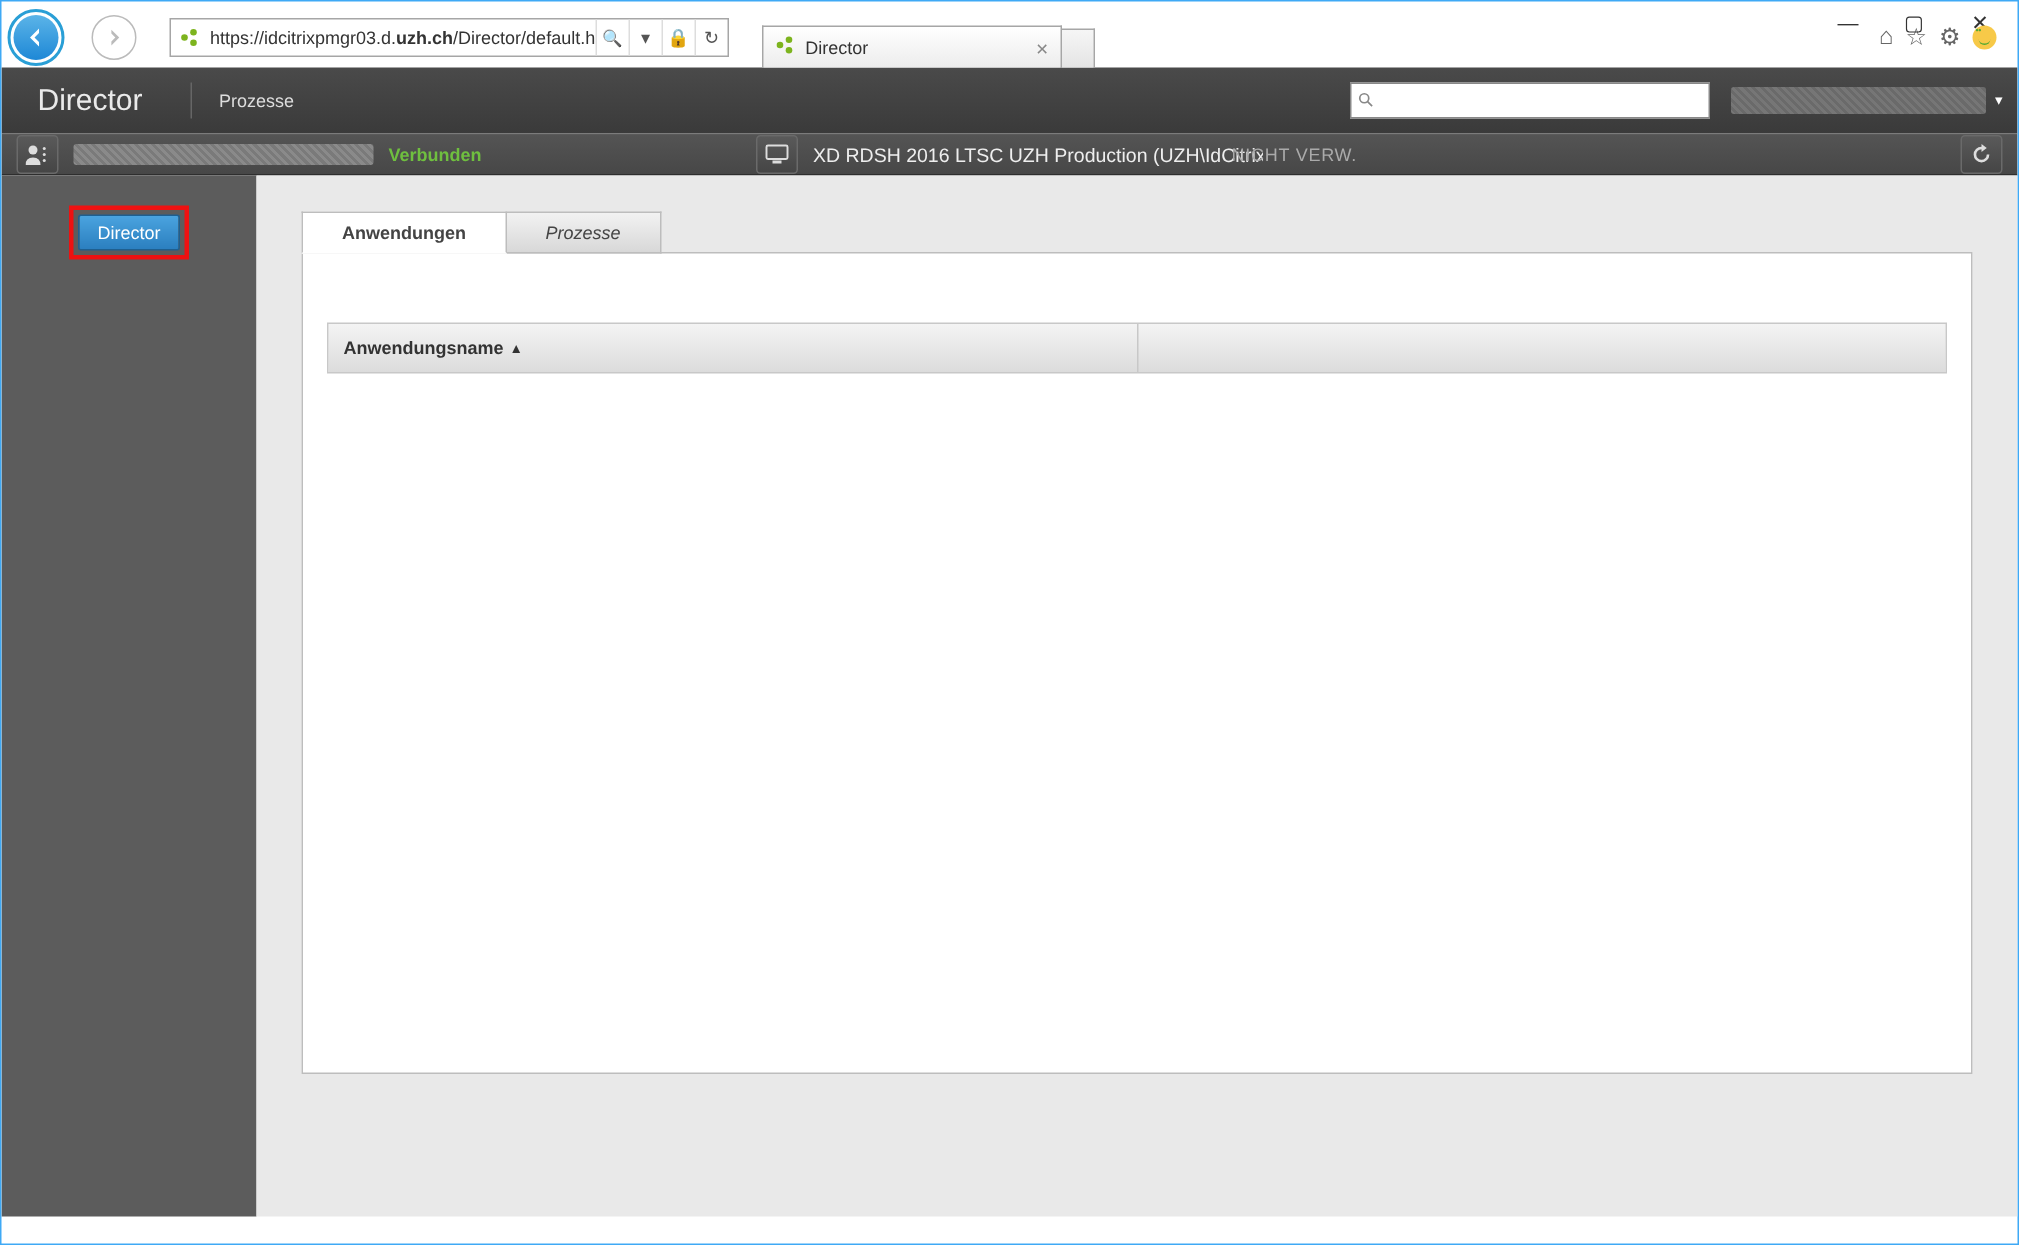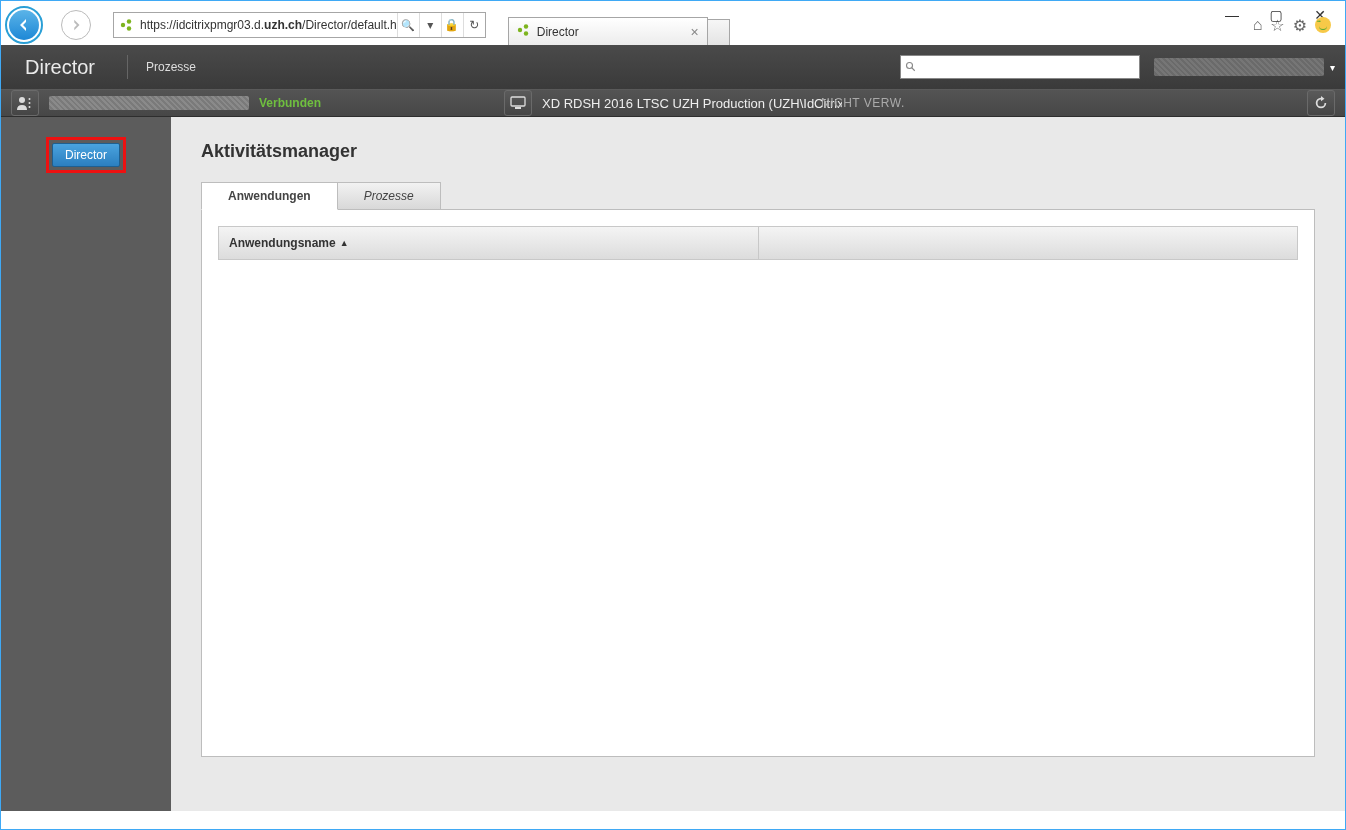--- a/index.html
+++ b/index.html
@@ -61,21 +61,21 @@
   .spiegeln-wrap { border:3px solid #e11; padding:3px; background:#5c5c5c; }
   .spiegeln-btn { background:linear-gradient(#4aa3df,#2b7fbf); color:#fff; border:1px solid #1f5f8f; padding:4px 12px; font-size:12px; border-radius:2px; cursor:pointer; }
 
   .content { flex:1; background:#e9e9e9; padding:24px 30px; position:relative; }
   .content h1 { font-size:18px; font-weight:700; color:#333; margin-bottom:20px; }
   .tab-row { display:flex; }
   .tab-btn { padding:6px 26px; font-size:12px; border:1px solid #bdbdbd; background:linear-gradient(#f2f2f2,#d8d8d8); color:#444; cursor:pointer;text-align:center; }
   .tab-btn.active { background:#fff; border-bottom:1px solid #fff; font-weight:700; position:relative; z-index:2; }
   .tab-btn + .tab-btn { border-left:none;font-style:italic; }
   .panel { border:1px solid #bdbdbd; background:#fff; margin-top:-1px; min-height:548px; padding:16px; }
-  .grid-header { display:flex; background:linear-gradient(#f4f4f4,#dcdcdc); border:1px solid #c8c8c8; height:34px; align-items:center; font-size:12px; font-weight:700; color:#333; }
+  .grid-header { display:flex; background:linear-gradient(#f4f4f4,#dcdcdc); border:1px solid #c8c8c8; height:34px; align-items:center; font-size:12px; font-weight:700; color:#333;margin-top:30px; }
   .gh-col1 { flex:0 0 540px; padding-left:10px; border-right:1px solid #c8c8c8; height:100%; display:flex; align-items:center; gap:4px; }
   .gh-col2 { flex:1; padding-left:10px; }
   .sort-arrow { font-size:9px; }
 </style>
 </head>
 <body>
 
 <div class="window-controls">
   <span class="wc">—</span>
   <span class="wc">▢</span>
@@ -182,21 +182,20 @@
   </div>
 </div>
 
 <div class="main">
   <div class="sidebar">
     <div class="spiegeln-wrap">
       <button class="spiegeln-btn">Director</button>
     </div>
   </div>
   <div class="content">
-    <h1>Aktivitätsmanager</h1>
     <div class="tab-row">
       <div class="tab-btn active">Anwendungen</div>
       <div class="tab-btn">Prozesse</div>
     </div>
     <div class="panel">
       <div class="grid-header">
         <div class="gh-col1">
           <span>Anwendungsname</span>
           <span class="sort-arrow">▲</span>
         </div>

